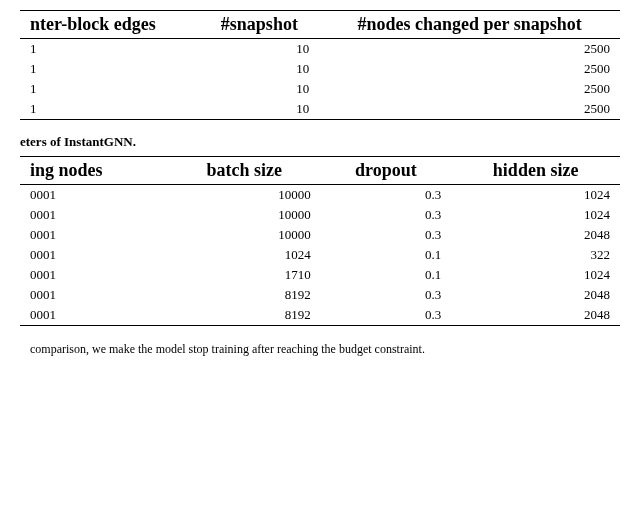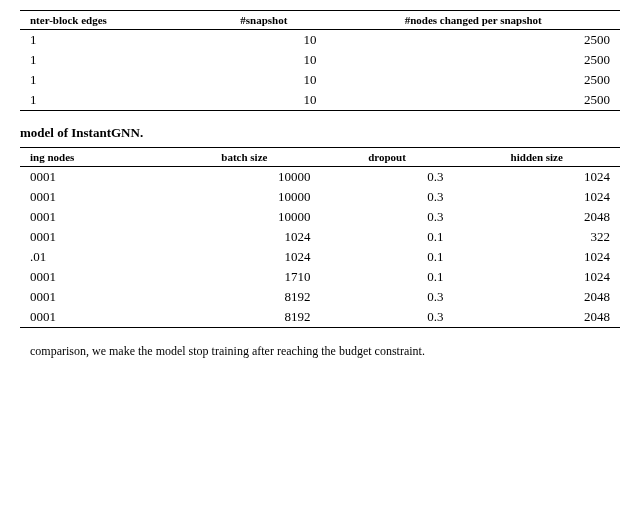--- a/index.html
+++ b/index.html
@@ -24,21 +24,21 @@
       width: 100%;
       margin-bottom: 14px;
     }
 
     th {
       font-weight: bold;
       border-top: 1.5px solid #000;
       border-bottom: 1px solid #000;
       padding: 3px 10px;
       text-align: center;
-      font-size: 11px;
+      font-size: 18px;
     }
 
     td {
       padding: 2px 10px;
       text-align: right;
       font-size: 13px;
     }
 
     th:first-child, td:first-child {
       text-align: left;
@@ -78,21 +78,21 @@
       <td>2500</td>
     </tr>
     <tr style="border-bottom: 1.5px solid #000;">
       <td style="border-bottom: 1.5px solid #000;">1</td>
       <td style="border-bottom: 1.5px solid #000;">10</td>
       <td style="border-bottom: 1.5px solid #000;">2500</td>
     </tr>
   </tbody>
 </table>
 
-<div class="section-title">model of InstantGNN.</div>
+<div class="section-title">eters of InstantGNN.</div>
 
 <table>
   <thead>
     <tr>
       <th>ing nodes</th>
       <th>batch size</th>
       <th>dropout</th>
       <th>hidden size</th>
     </tr>
   </thead>
@@ -115,26 +115,20 @@
       <td>0.3</td>
       <td>2048</td>
     </tr>
     <tr>
       <td>0001</td>
       <td>1024</td>
       <td>0.1</td>
       <td>322</td>
     </tr>
     <tr>
-      <td>.01</td>
-      <td>1024</td>
-      <td>0.1</td>
-      <td>1024</td>
-    </tr>
-    <tr>
       <td>0001</td>
       <td>1710</td>
       <td>0.1</td>
       <td>1024</td>
     </tr>
     <tr>
       <td>0001</td>
       <td>8192</td>
       <td>0.3</td>
       <td>2048</td>

